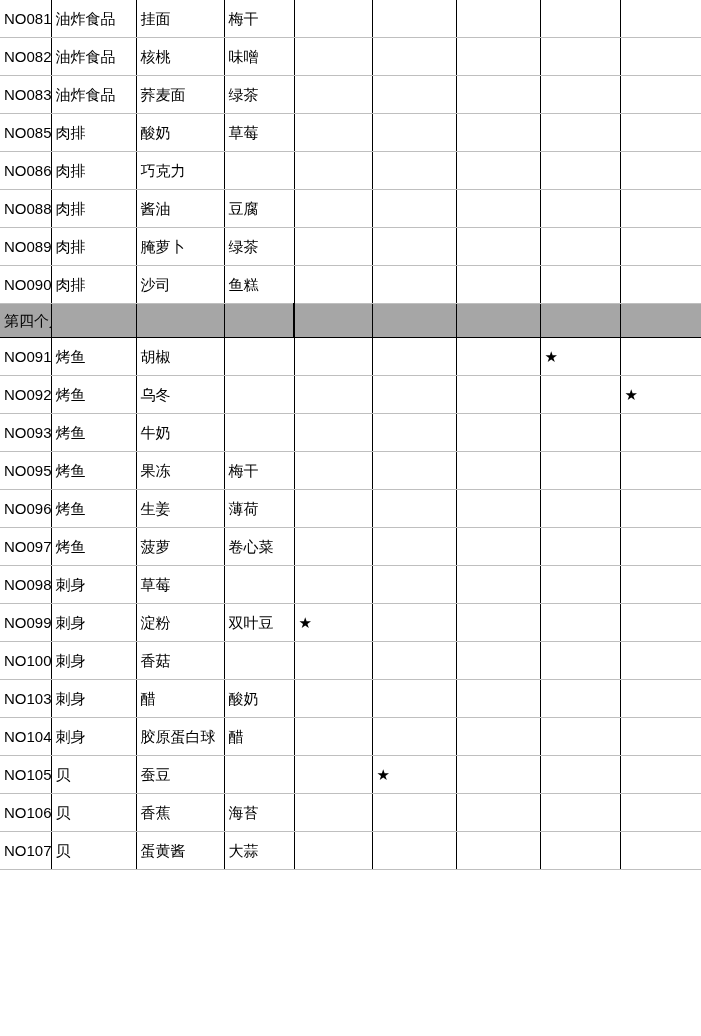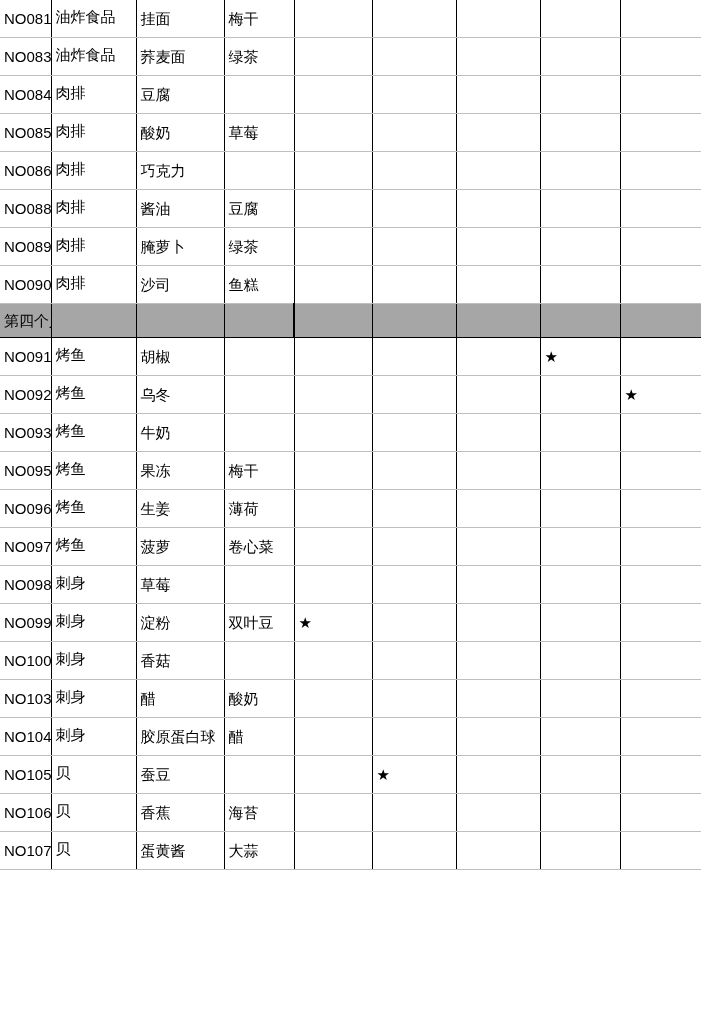--- a/index.html
+++ b/index.html
@@ -35,21 +35,21 @@
   col.c-a     { width: 85px; }
   col.c-b     { width: 88px; }
   col.c-c     { width: 70px; }
   col.c-m1    { width: 78px; }
   col.c-m2    { width: 84px; }
   col.c-m3    { width: 84px; }
   col.c-m4    { width: 80px; }
   col.c-m5    { width: 81px; }
 
   td.id    { border-right: 1px solid #000000; }
-  td.a     { border-right: 1px solid #000000; font-family: Liberation Mono, monospace; }
+  td.a     { border-right: 1px solid #000000; }
   td.b     { border-right: none; margin-left: 12px; }
   td.c     { border-right: 2px solid #000000; }
   td.mark  { text-align: left; }
   td.last  { border-right: none; }
 
   tr.section td {
     background: #a6a6a6;
     height: 33px;
     line-height: 33px;
     border-bottom: 1px solid #000000;
@@ -84,42 +84,42 @@
         <td class="a">油炸食品</td>
         <td class="b">挂面</td>
         <td class="c">梅干</td>
         <td class="mark"></td>
         <td class="mark"></td>
         <td class="mark"></td>
         <td class="mark"></td>
         <td class="mark last"></td>
       </tr>
       <tr>
+        <td class="id">NO082</td>
+        <td class="a">油炸食品</td>
+        <td class="b">核桃</td>
+        <td class="c">味噌</td>
+        <td class="mark"></td>
+        <td class="mark"></td>
+        <td class="mark"></td>
+        <td class="mark"></td>
+        <td class="mark last"></td>
+      </tr>
+      <tr>
         <td class="id">NO083</td>
         <td class="a">油炸食品</td>
         <td class="b">荞麦面</td>
         <td class="c">绿茶</td>
         <td class="mark"></td>
         <td class="mark"></td>
         <td class="mark"></td>
         <td class="mark"></td>
         <td class="mark last"></td>
       </tr>
       <tr>
-        <td class="id">NO084</td>
-        <td class="a">肉排</td>
-        <td class="b">豆腐</td>
-        <td class="c"></td>
-        <td class="mark"></td>
-        <td class="mark"></td>
-        <td class="mark"></td>
-        <td class="mark"></td>
-        <td class="mark last"></td>
-      </tr>
-      <tr>
         <td class="id">NO085</td>
         <td class="a">肉排</td>
         <td class="b">酸奶</td>
         <td class="c">草莓</td>
         <td class="mark"></td>
         <td class="mark"></td>
         <td class="mark"></td>
         <td class="mark"></td>
         <td class="mark last"></td>
       </tr>

